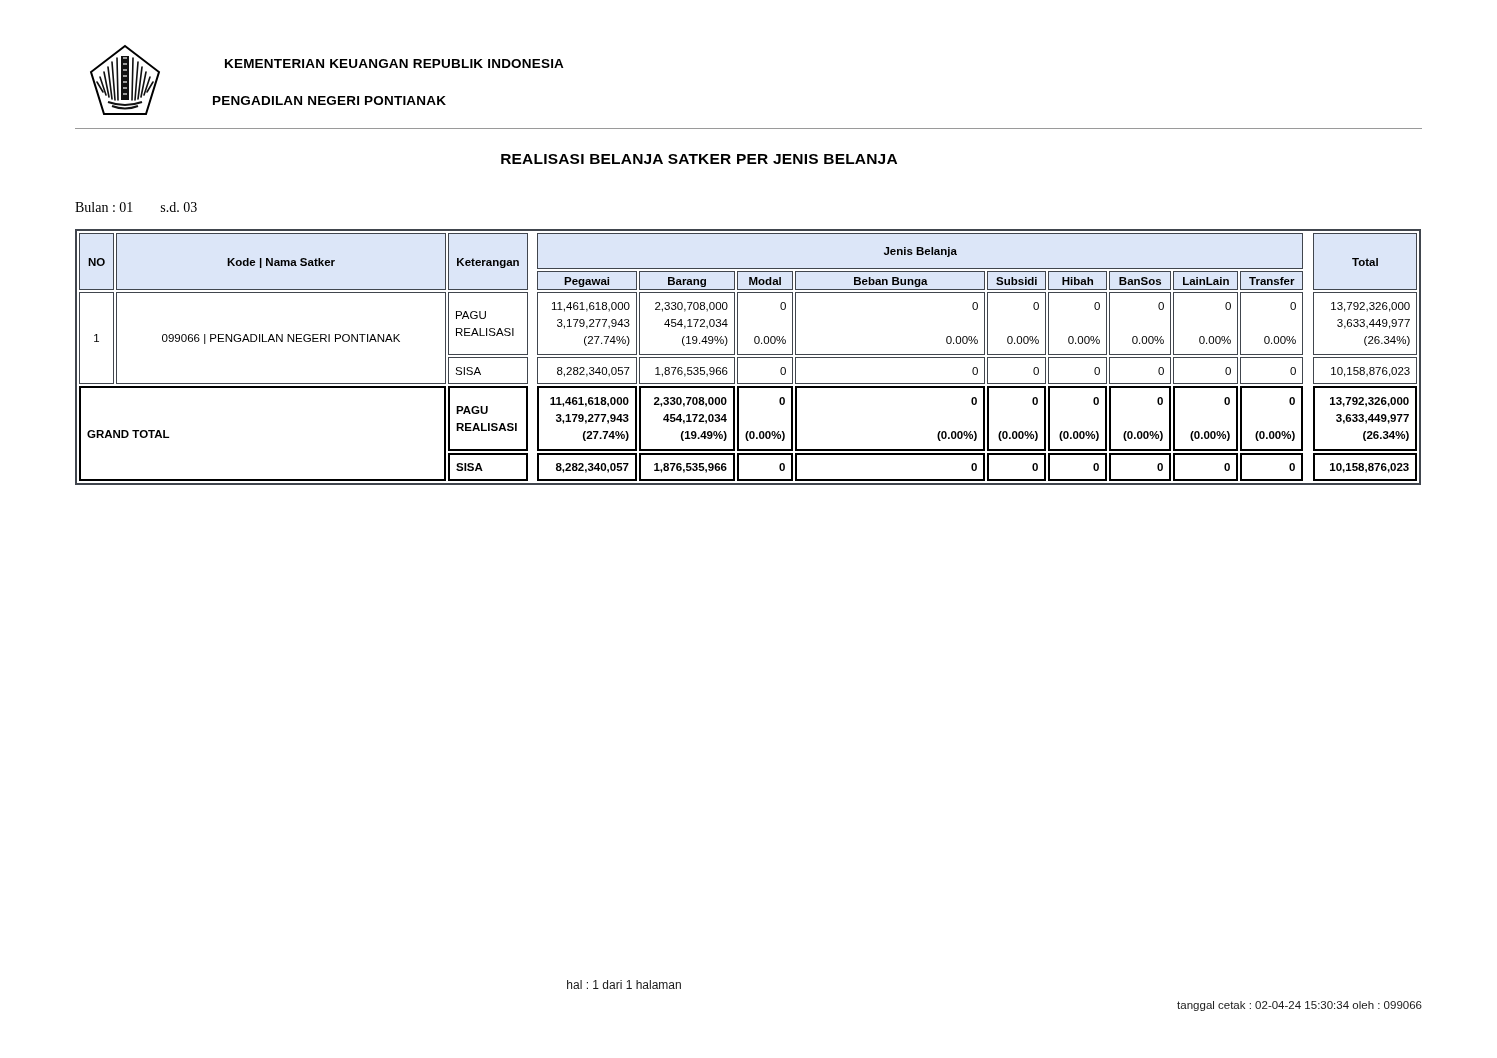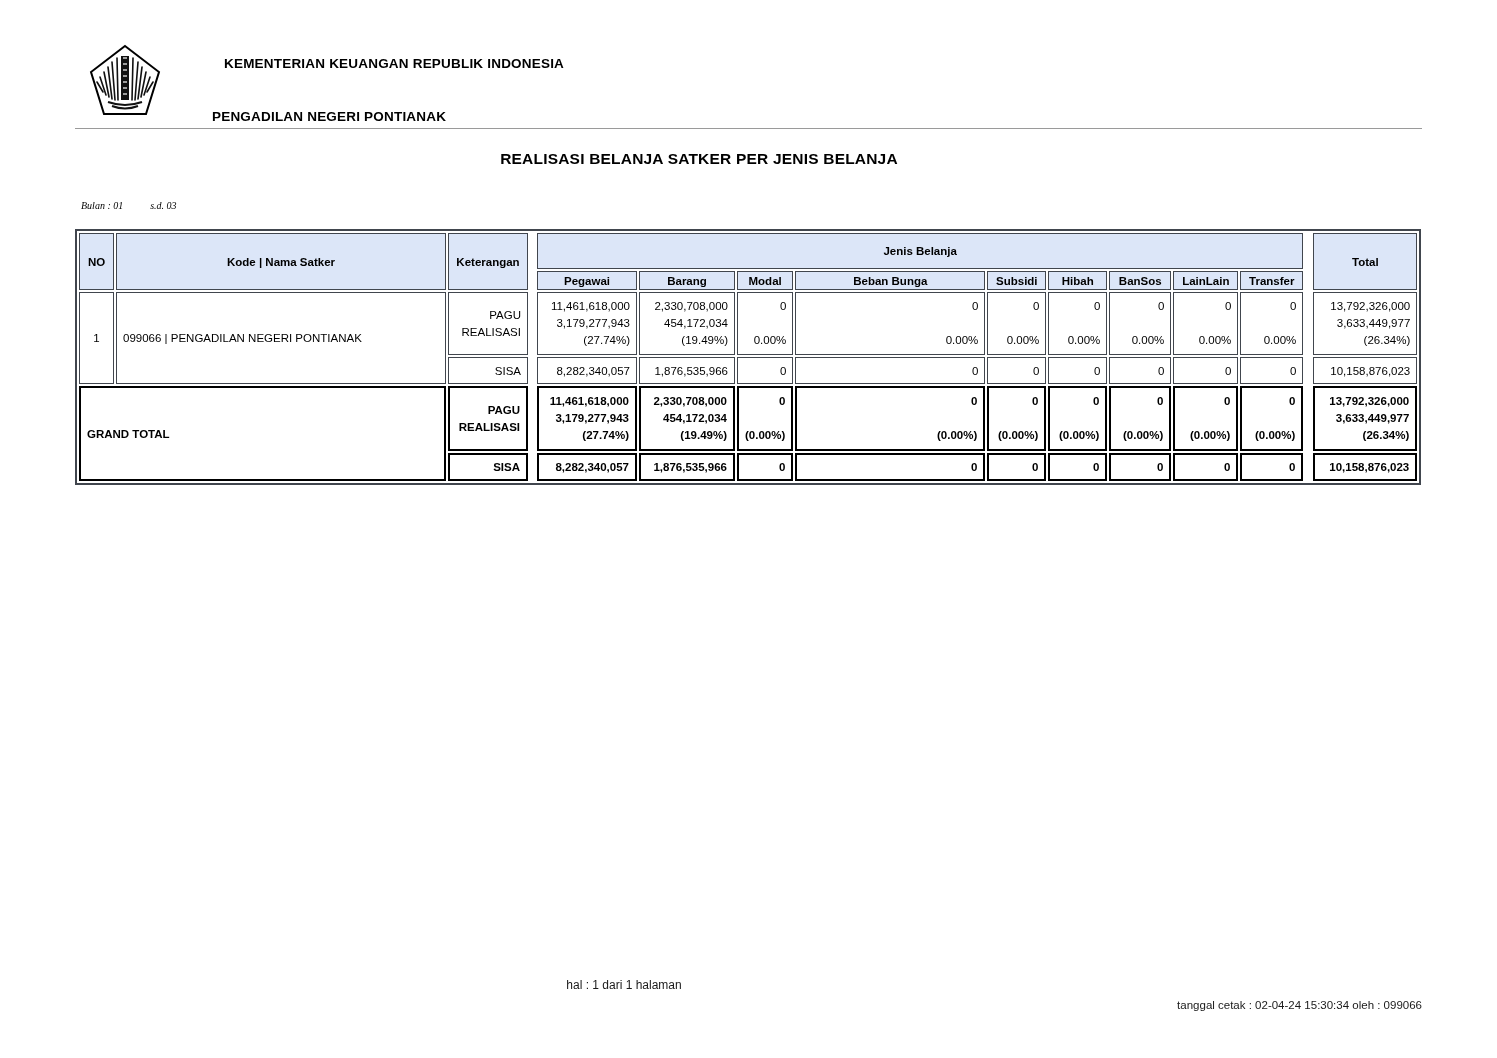--- a/index.html
+++ b/index.html
@@ -2,38 +2,38 @@
 <html><head>
 <meta charset="utf-8">
 <style>
   html,body{margin:0;padding:0;background:#fff;}
   body{width:1497px;height:1058px;position:relative;font-family:"Liberation Sans",sans-serif;color:#000;overflow:hidden;}
 
   .logo{position:absolute;left:88px;top:44px;width:74px;height:73px;}
 
   .org{position:absolute;left:212px;top:56px;}
   .org-line1{font-size:13.5px;font-weight:bold;letter-spacing:.2px;margin-left:12px;}
-  .org-line2{font-size:13.5px;font-weight:bold;letter-spacing:.2px;margin-top:38px;}
+  .org-line2{font-size:13.5px;font-weight:bold;letter-spacing:.2px;margin-top:22px;}
 
   .rule{position:absolute;left:75px;top:128px;width:1347px;border-top:1.5px solid #9a9a9a;}
 
   .title{position:absolute;left:0;top:150px;width:1398px;text-align:center;font-size:15.5px;font-weight:bold;letter-spacing:.2px;}
 
-  .period{position:absolute;left:81px;top:200px;font-family:"Liberation Serif",serif;font-size:10px;font-style:italic;}
+  .period{position:absolute;left:75px;top:200px;font-family:"Liberation Serif",serif;font-size:14px;}
   .period .rng{margin-left:27px;}
 
   .tablewrap{position:absolute;left:75px;top:229px;}
   table.report{border-collapse:separate;border-spacing:2px;border:2px solid #41464e;table-layout:fixed;background:#fff;}
   table.report th{background:#dce6f8;border:1px solid #41464e;font-weight:bold;font-size:11.5px;text-align:center;vertical-align:middle;padding:2px 6px;}
   table.report td{border:1px solid #41464e;background:#fff;font-size:11.5px;vertical-align:middle;padding:2px 6px;}
   .ln{display:block;line-height:17px;min-height:17px;white-space:nowrap;}
   td.num{text-align:right;}
-  td.ket{text-align:right;padding-left:6px;}
+  td.ket{text-align:left;padding-left:6px;}
   td.no-cell{text-align:center;}
-  td.satker-cell{text-align:left;padding-left:8px;}
+  td.satker-cell{text-align:center;padding-left:8px;}
   tr.gt td{border:2px solid #000;font-weight:bold;}
   td.gt-label{text-align:left;padding-left:8px;font-weight:bold;}
   table.report td.sp, table.report th.sp{border:none;background:transparent;padding:0;}
 
   .footer-center{position:absolute;left:0;top:978px;width:1248px;text-align:center;font-size:12px;color:#1a1a1a;}
   .footer-right{position:absolute;right:75px;top:999px;font-size:11.5px;color:#1a1a1a;text-align:right;}
 </style>
 </head>
 <body>
 

